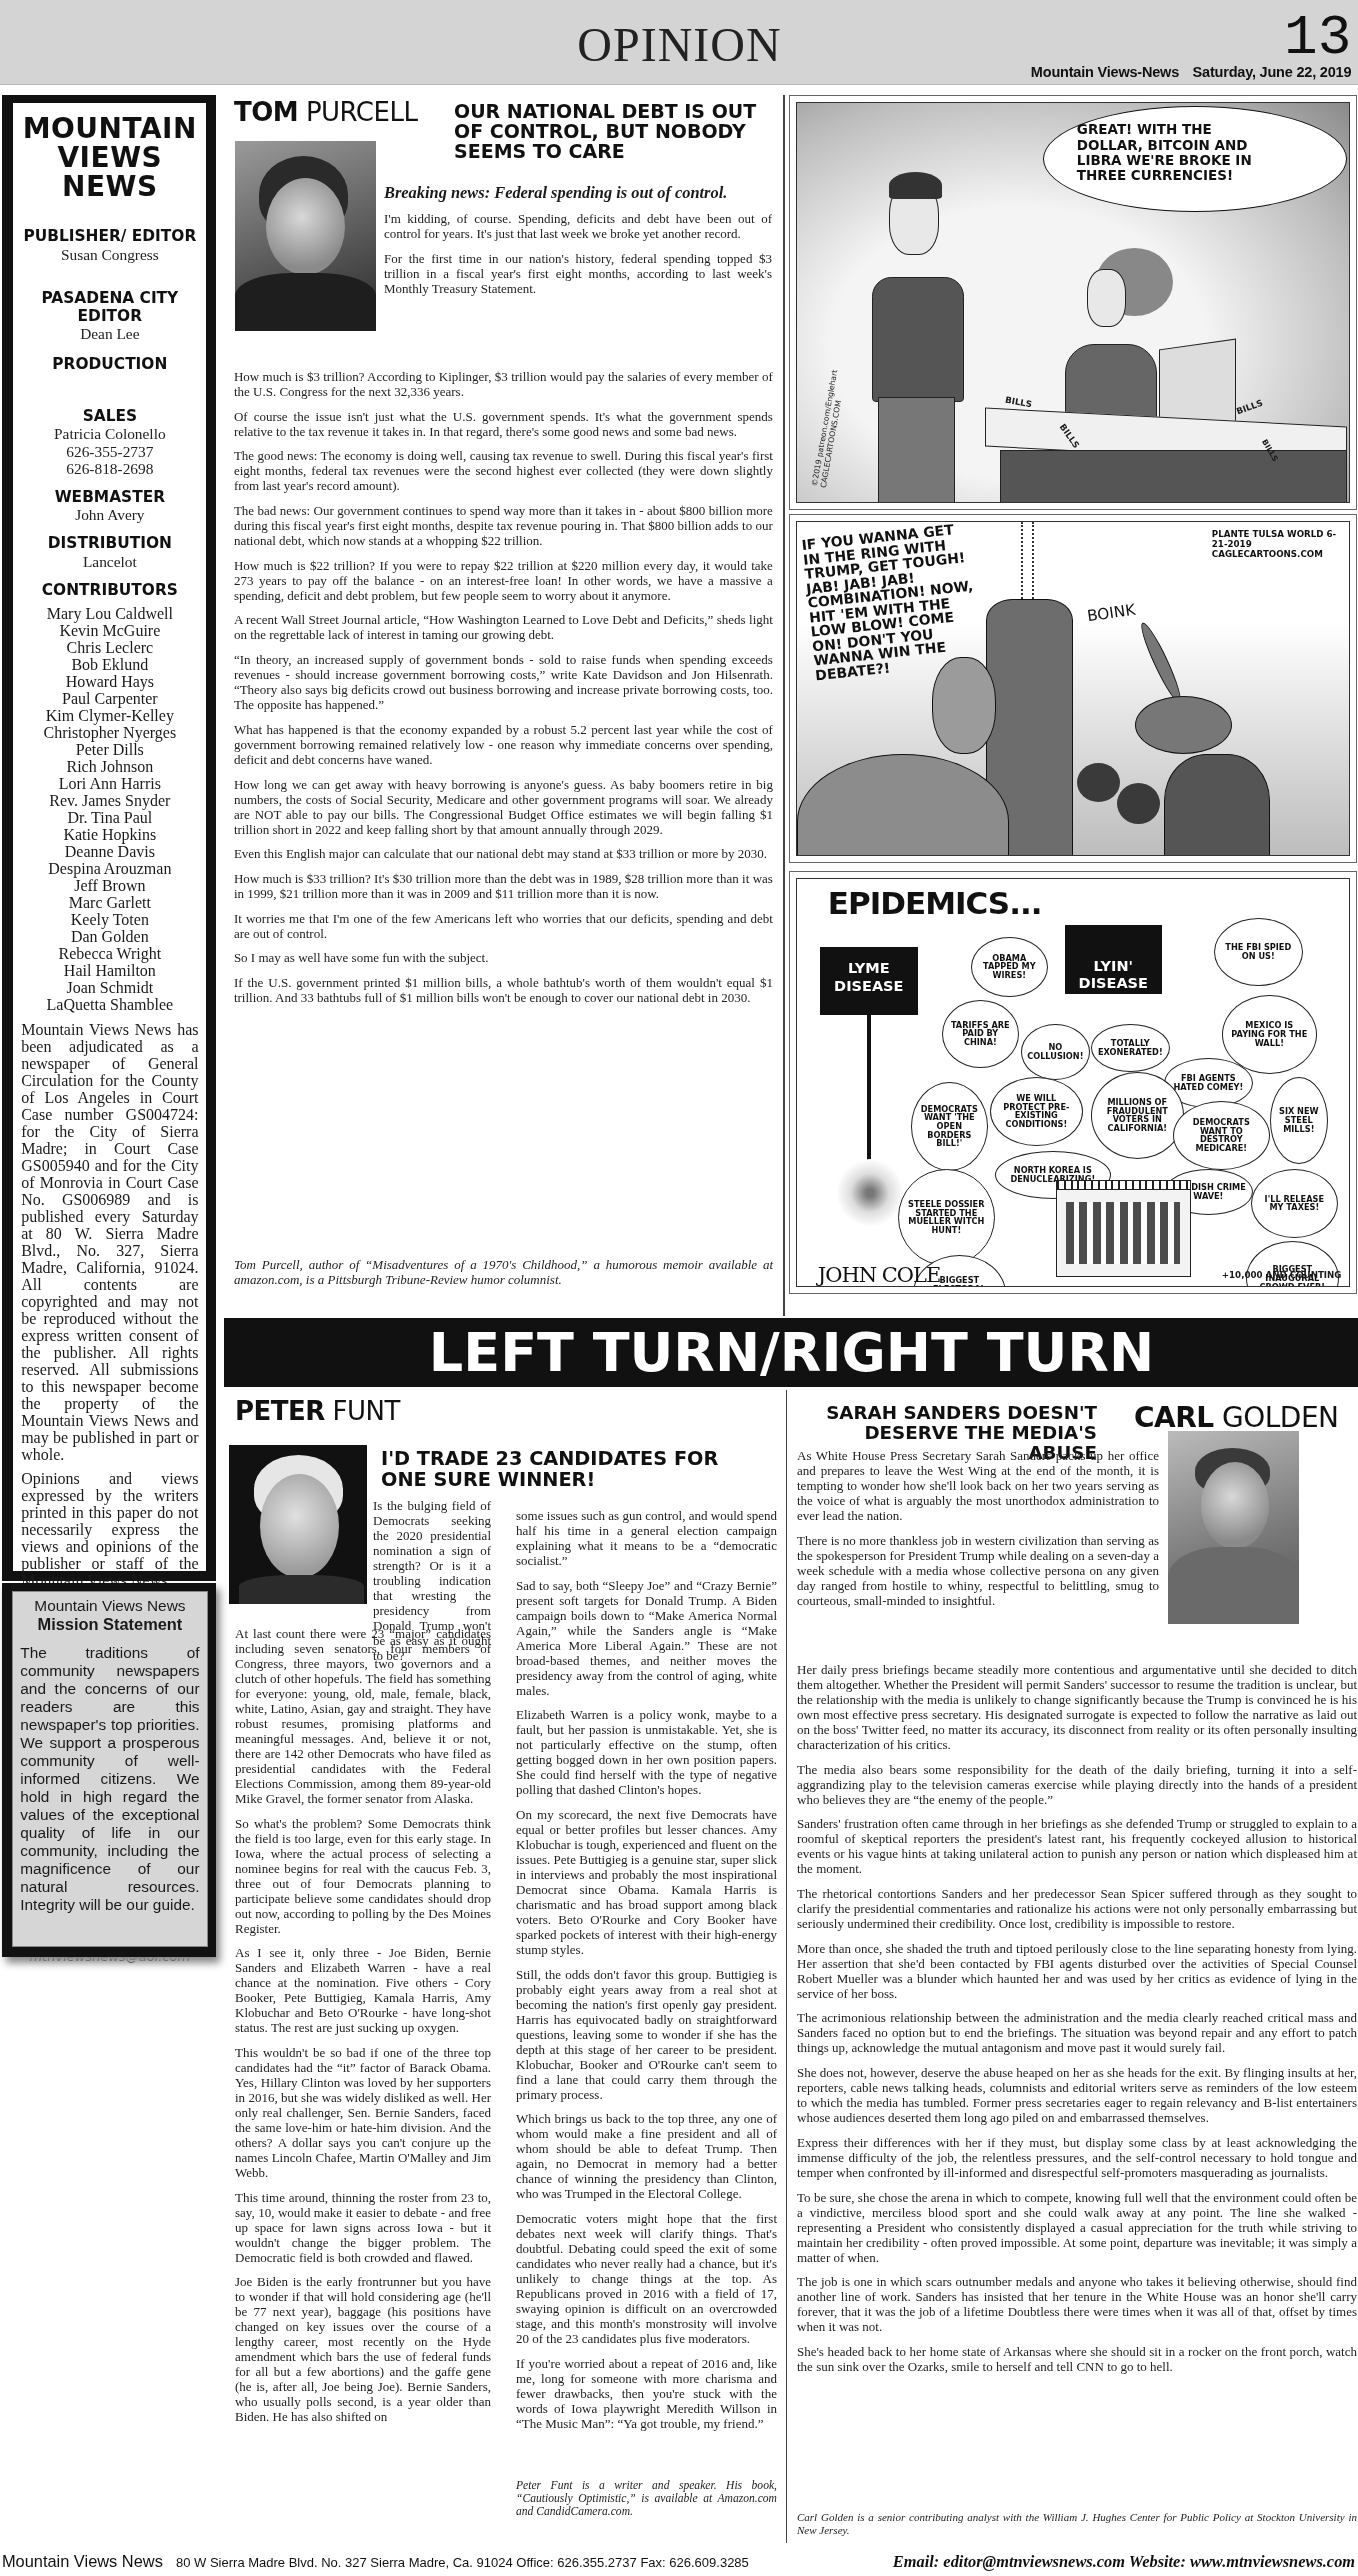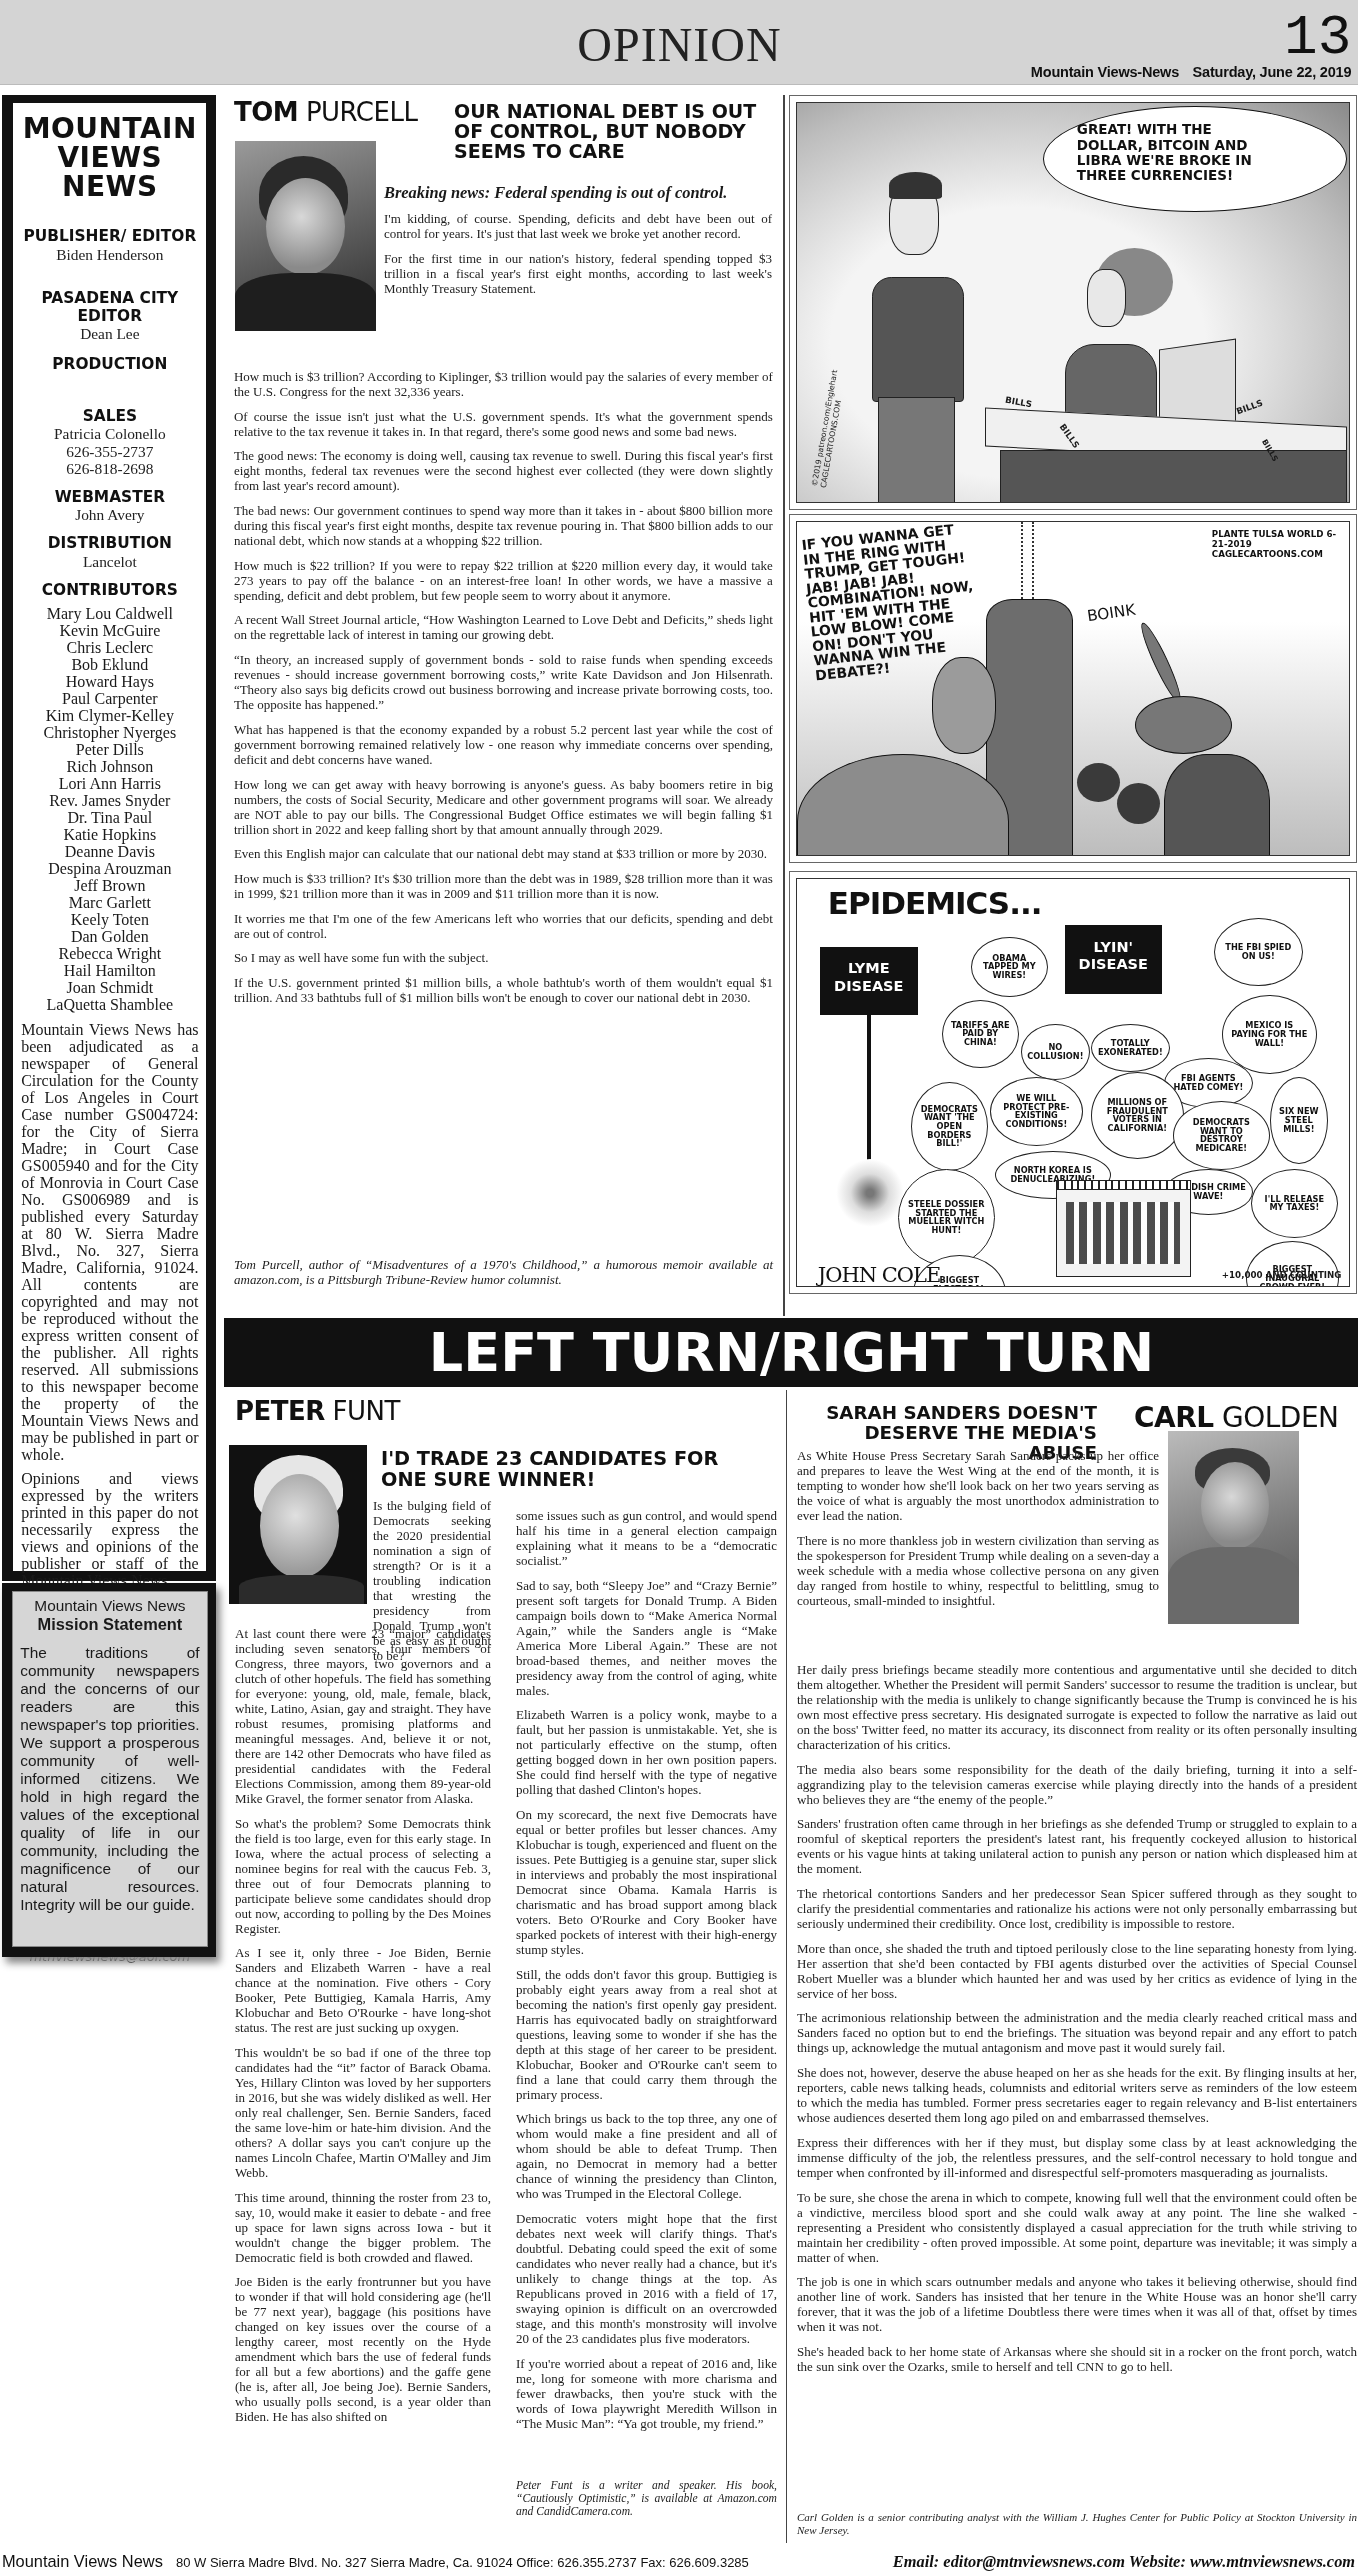--- a/index.html
+++ b/index.html
@@ -73,21 +73,21 @@
 
 <div class="sidebar">
   <div class="sidebar-inner">
     <div class="sb-logo">
       <div>MOUNTAIN</div>
       <div>VIEWS</div>
       <div>NEWS</div>
     </div>
     <div style="height:13.5px"></div>
     <div class="sb-h">PUBLISHER/ EDITOR</div>
-    <div class="sb-v">Biden Henderson</div>
+    <div class="sb-v">Susan Congress</div>
     <div class="sb-h" style="margin-top:27px">PASADENA CITY EDITOR</div>
     <div class="sb-v">Dean Lee</div>
     <div class="sb-h">PRODUCTION</div>
     <div style="height:21px"></div>
     <div class="sb-h">SALES</div>
     <div class="sb-v">Patricia Colonello</div>
     <div class="sb-v">626-355-2737</div>
     <div class="sb-v">626-818-2698</div>
     <div class="sb-h" style="margin-top:11.6px">WEBMASTER</div>
     <div class="sb-v">John Avery</div>
@@ -226,21 +226,21 @@
     <div style="position:absolute;left:415px;top:7.7px;width:135px;font-family:'DejaVu Sans',sans-serif;font-size:8.7px;font-weight:bold;color:#111;">PLANTE TULSA WORLD 6-21-2019 CAGLECARTOONS.COM</div>
   </div>
 </div>
 
 <div class="cartoon" style="left:789px;top:871px;width:568px;height:423px;">
   <div class="inner" style="background:#fff;">
     <div style="position:absolute;left:31px;top:5.8px;font-family:'DejaVu Sans',sans-serif;font-weight:bold;font-size:31px;color:#111;letter-spacing:-1px;">EPIDEMICS...</div>
     <div style="position:absolute;left:23px;top:68px;width:98px;height:68px;background:#111;color:#fff;font-family:'DejaVu Sans',sans-serif;font-weight:bold;font-size:14.5px;line-height:17.4px;text-align:center;padding-top:13.5px;">LYME DISEASE</div>
     <div style="position:absolute;left:70px;top:135px;width:3.9px;height:154px;background:#111;"></div>
     <div style="position:absolute;left:39px;top:280px;width:68px;height:68px;border-radius:50%;background:radial-gradient(circle,#777 8%,#ddd 40%,#fff 70%);"></div>
-    <div style="position:absolute;left:268px;top:46px;width:97px;height:69px;background:#111;color:#fff;font-family:'DejaVu Sans',sans-serif;font-weight:bold;font-size:14.5px;line-height:17.4px;text-align:center;padding-top:14px;">LYIN' DISEASE</div>
+    <div style="position:absolute;left:268px;top:46px;width:97px;height:69px;background:#111;color:#fff;font-family:'DejaVu Sans',sans-serif;font-weight:bold;font-size:14.5px;line-height:17.4px;text-align:center;padding-top:33px;">LYIN' DISEASE</div>
     <div id="epidemic-bubbles">
         <div style="position: absolute; left: 174px; top: 58px; width: 77px; height: 60px; background: rgb(255, 255, 255); border: 1.4px solid rgb(34, 34, 34); border-radius: 50%; display: flex; align-items: center; justify-content: center; text-align: center; font-family: &quot;DejaVu Sans&quot;, sans-serif; font-size: 8.2px; line-height: 8.7px; font-weight: bold; padding: 5.8px; color: rgb(17, 17, 17);">OBAMA TAPPED MY WIRES!</div>
         <div style="position: absolute; left: 417px; top: 39px; width: 89px; height: 68px; background: rgb(255, 255, 255); border: 1.4px solid rgb(34, 34, 34); border-radius: 50%; display: flex; align-items: center; justify-content: center; text-align: center; font-family: &quot;DejaVu Sans&quot;, sans-serif; font-size: 8.2px; line-height: 8.7px; font-weight: bold; padding: 5.8px; color: rgb(17, 17, 17);">THE FBI SPIED ON US!</div>
         <div style="position: absolute; left: 145px; top: 121px; width: 77px; height: 68px; background: rgb(255, 255, 255); border: 1.4px solid rgb(34, 34, 34); border-radius: 50%; display: flex; align-items: center; justify-content: center; text-align: center; font-family: &quot;DejaVu Sans&quot;, sans-serif; font-size: 8.2px; line-height: 8.7px; font-weight: bold; padding: 5.8px; color: rgb(17, 17, 17);">TARIFFS ARE PAID BY CHINA!</div>
         <div style="position: absolute; left: 224px; top: 145px; width: 69px; height: 56px; background: rgb(255, 255, 255); border: 1.4px solid rgb(34, 34, 34); border-radius: 50%; display: flex; align-items: center; justify-content: center; text-align: center; font-family: &quot;DejaVu Sans&quot;, sans-serif; font-size: 8.2px; line-height: 8.7px; font-weight: bold; padding: 5.8px; color: rgb(17, 17, 17);">NO COLLUSION!</div>
         <div style="position: absolute; left: 294px; top: 145px; width: 79px; height: 48px; background: rgb(255, 255, 255); border: 1.4px solid rgb(34, 34, 34); border-radius: 50%; display: flex; align-items: center; justify-content: center; text-align: center; font-family: &quot;DejaVu Sans&quot;, sans-serif; font-size: 8.2px; line-height: 8.7px; font-weight: bold; padding: 5.8px; color: rgb(17, 17, 17);">TOTALLY EXONERATED!</div>
         <div style="position: absolute; left: 425px; top: 116px; width: 95px; height: 79px; background: rgb(255, 255, 255); border: 1.4px solid rgb(34, 34, 34); border-radius: 50%; display: flex; align-items: center; justify-content: center; text-align: center; font-family: &quot;DejaVu Sans&quot;, sans-serif; font-size: 8.2px; line-height: 8.7px; font-weight: bold; padding: 5.8px; color: rgb(17, 17, 17);">MEXICO IS PAYING FOR THE WALL!</div>
         <div style="position: absolute; left: 367px; top: 179px; width: 89px; height: 50px; background: rgb(255, 255, 255); border: 1.4px solid rgb(34, 34, 34); border-radius: 50%; display: flex; align-items: center; justify-content: center; text-align: center; font-family: &quot;DejaVu Sans&quot;, sans-serif; font-size: 8.2px; line-height: 8.7px; font-weight: bold; padding: 5.8px; color: rgb(17, 17, 17);">FBI AGENTS HATED COMEY!</div>
         <div style="position: absolute; left: 114px; top: 203px; width: 77px; height: 89px; background: rgb(255, 255, 255); border: 1.4px solid rgb(34, 34, 34); border-radius: 50%; display: flex; align-items: center; justify-content: center; text-align: center; font-family: &quot;DejaVu Sans&quot;, sans-serif; font-size: 8.2px; line-height: 8.7px; font-weight: bold; padding: 5.8px; color: rgb(17, 17, 17);">DEMOCRATS WANT 'THE OPEN BORDERS BILL!'</div>
         <div style="position: absolute; left: 193px; top: 198px; width: 93px; height: 69px; background: rgb(255, 255, 255); border: 1.4px solid rgb(34, 34, 34); border-radius: 50%; display: flex; align-items: center; justify-content: center; text-align: center; font-family: &quot;DejaVu Sans&quot;, sans-serif; font-size: 8.2px; line-height: 8.7px; font-weight: bold; padding: 5.8px; color: rgb(17, 17, 17);">WE WILL PROTECT PRE-EXISTING CONDITIONS!</div>

